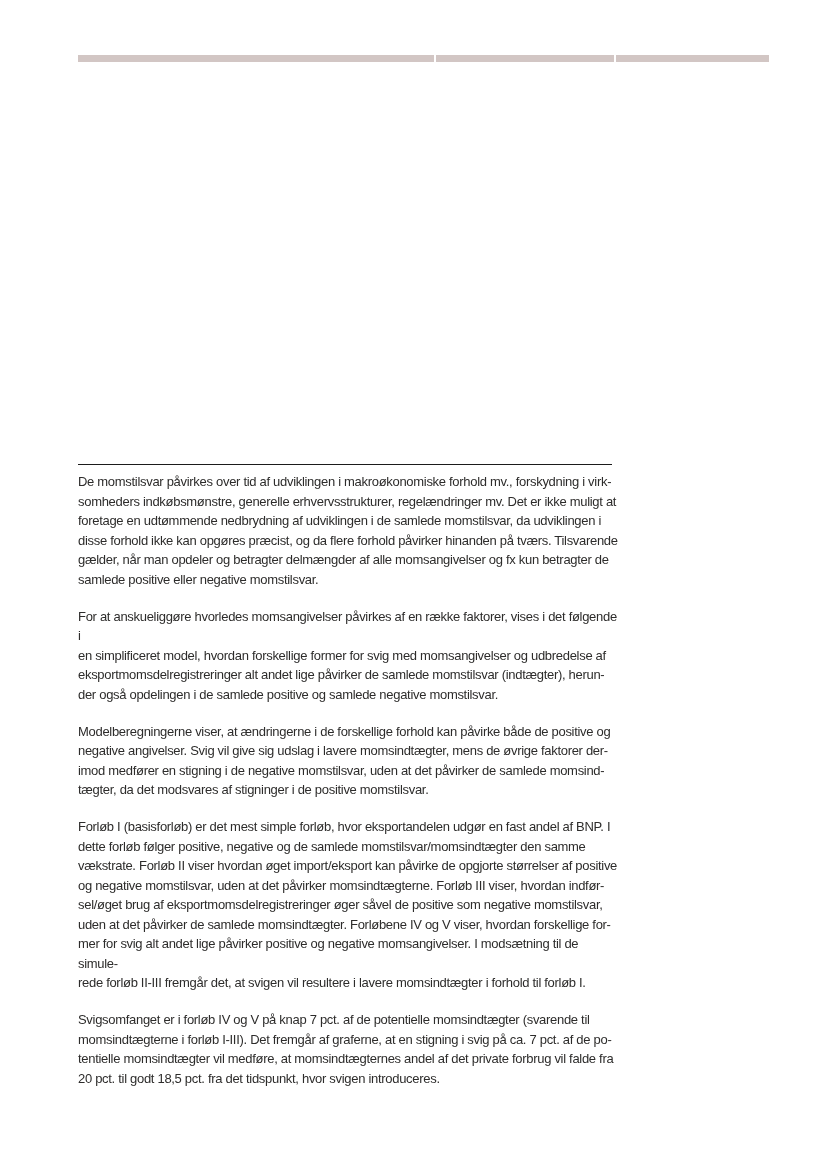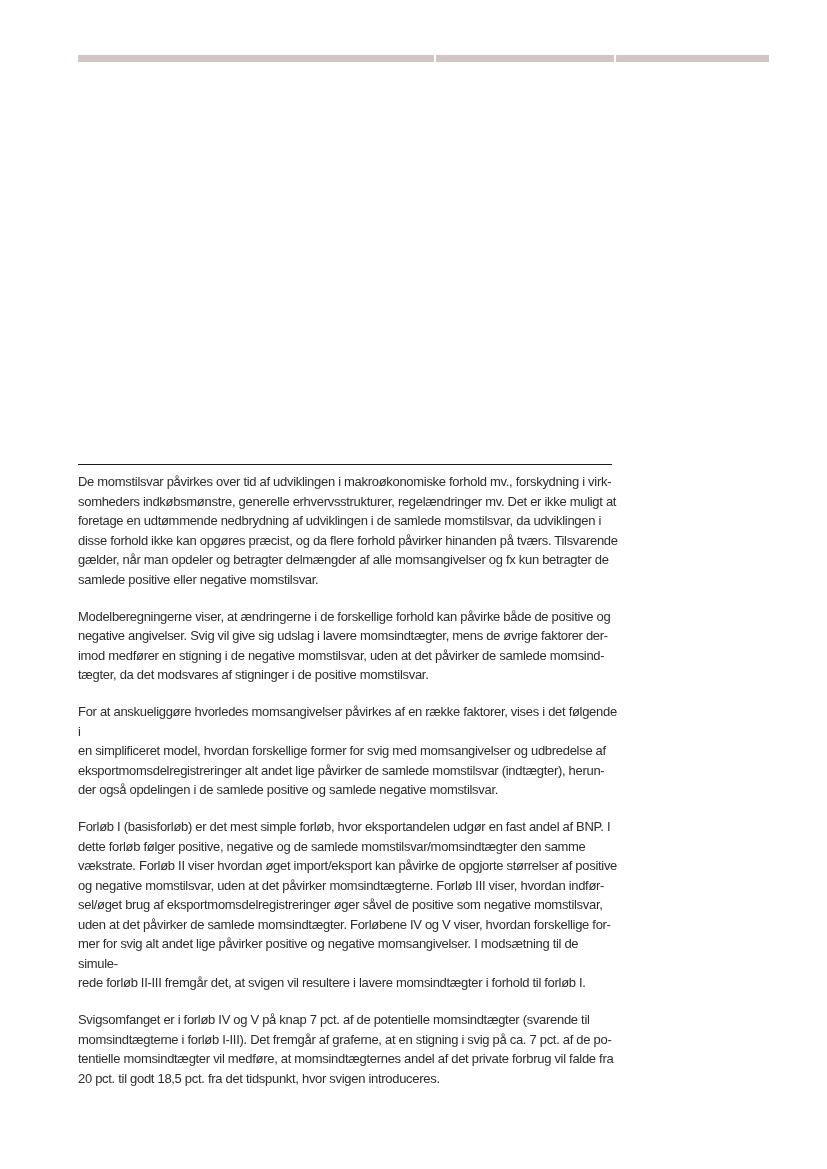--- a/index.html
+++ b/index.html
@@ -65,28 +65,28 @@
   </div>
 
   <div class="article">
     <hr class="article-rule">
     <p>De momstilsvar påvirkes over tid af udviklingen i makroøkonomiske forhold mv., forskydning i virk-
 somheders indkøbsmønstre, generelle erhvervsstrukturer, regelændringer mv. Det er ikke muligt at
 foretage en udtømmende nedbrydning af udviklingen i de samlede momstilsvar, da udviklingen i
 disse forhold ikke kan opgøres præcist, og da flere forhold påvirker hinanden på tværs. Tilsvarende
 gælder, når man opdeler og betragter delmængder af alle momsangivelser og fx kun betragter de
 samlede positive eller negative momstilsvar.</p>
+    <p>For at anskueliggøre hvorledes momsangivelser påvirkes af en række faktorer, vises i det følgende i
+en simplificeret model, hvordan forskellige former for svig med momsangivelser og udbredelse af
+eksportmomsdelregistreringer alt andet lige påvirker de samlede momstilsvar (indtægter), herun-
+der også opdelingen i de samlede positive og samlede negative momstilsvar.</p>
     <p>Modelberegningerne viser, at ændringerne i de forskellige forhold kan påvirke både de positive og
 negative angivelser. Svig vil give sig udslag i lavere momsindtægter, mens de øvrige faktorer der-
 imod medfører en stigning i de negative momstilsvar, uden at det påvirker de samlede momsind-
 tægter, da det modsvares af stigninger i de positive momstilsvar.</p>
-    <p>For at anskueliggøre hvorledes momsangivelser påvirkes af en række faktorer, vises i det følgende i
-en simplificeret model, hvordan forskellige former for svig med momsangivelser og udbredelse af
-eksportmomsdelregistreringer alt andet lige påvirker de samlede momstilsvar (indtægter), herun-
-der også opdelingen i de samlede positive og samlede negative momstilsvar.</p>
     <p>Forløb I (basisforløb) er det mest simple forløb, hvor eksportandelen udgør en fast andel af BNP. I
 dette forløb følger positive, negative og de samlede momstilsvar/momsindtægter den samme
 vækstrate. Forløb II viser hvordan øget import/eksport kan påvirke de opgjorte størrelser af positive
 og negative momstilsvar, uden at det påvirker momsindtægterne. Forløb III viser, hvordan indfør-
 sel/øget brug af eksportmomsdelregistreringer øger såvel de positive som negative momstilsvar,
 uden at det påvirker de samlede momsindtægter. Forløbene IV og V viser, hvordan forskellige for-
 mer for svig alt andet lige påvirker positive og negative momsangivelser. I modsætning til de simule-
 rede forløb II-III fremgår det, at svigen vil resultere i lavere momsindtægter i forhold til forløb I.</p>
     <p>Svigsomfanget er i forløb IV og V på knap 7 pct. af de potentielle momsindtægter (svarende til
 momsindtægterne i forløb I-III). Det fremgår af graferne, at en stigning i svig på ca. 7 pct. af de po-

